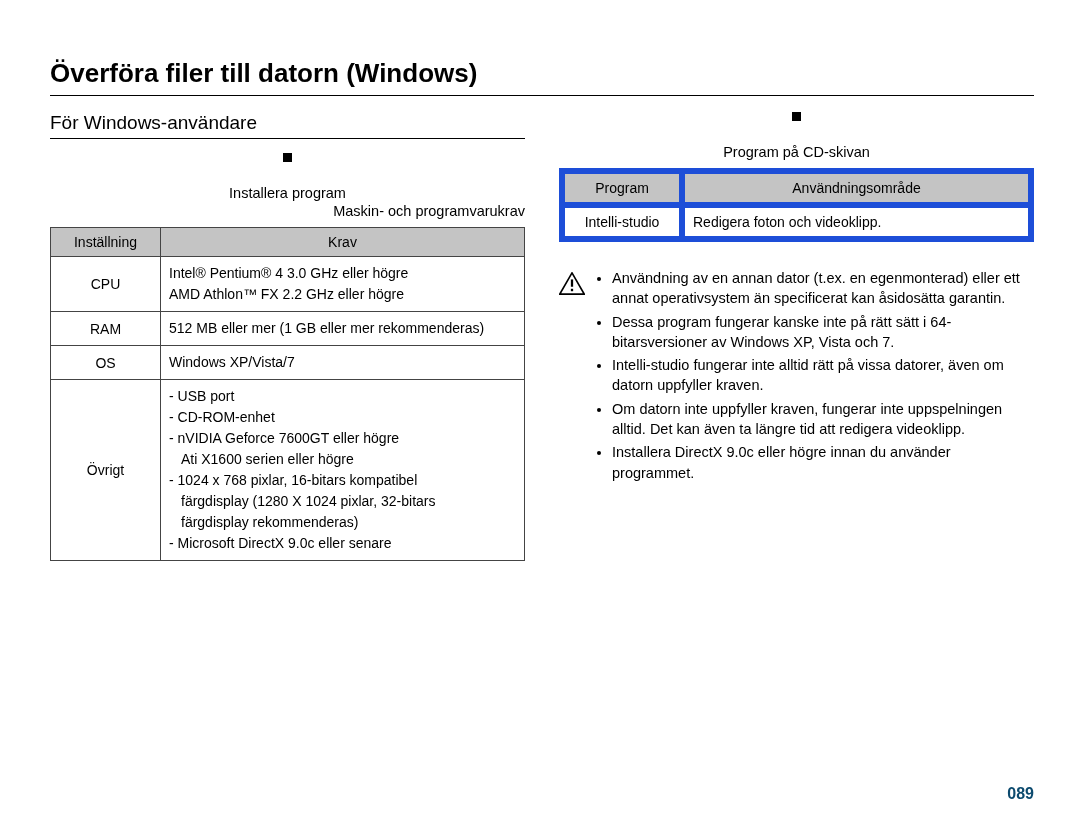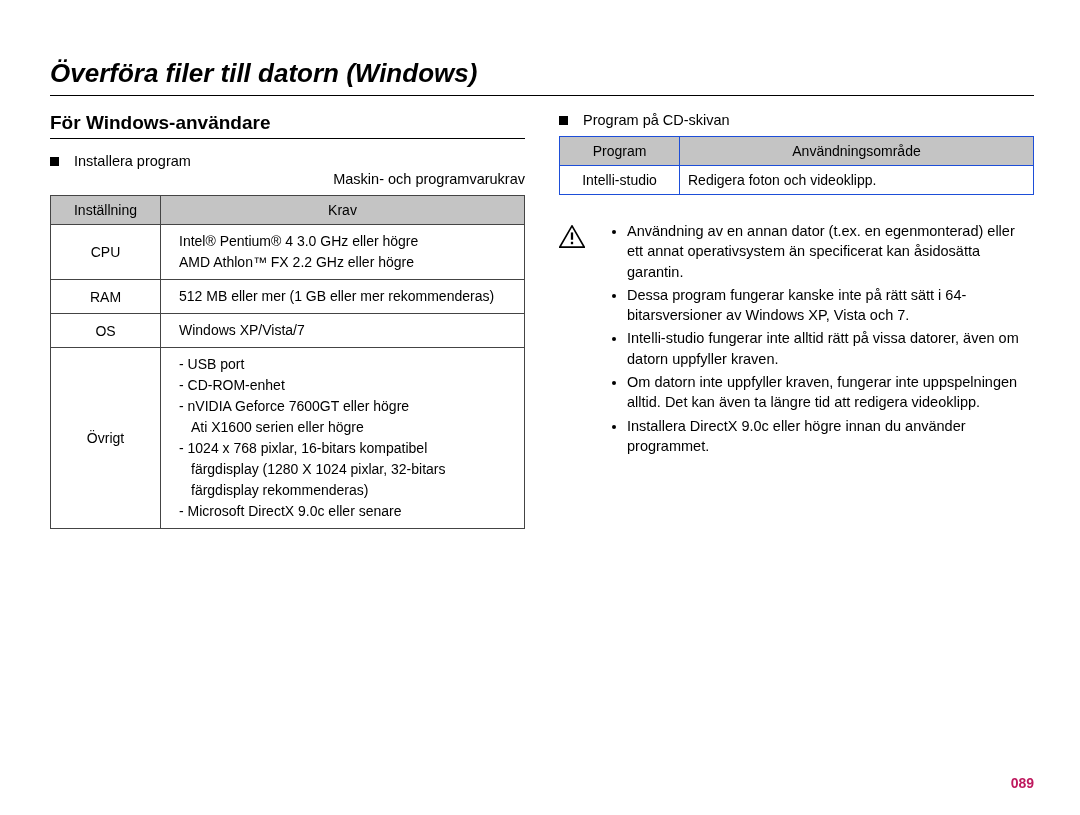--- a/index.html
+++ b/index.html
@@ -12,126 +12,126 @@
     position:relative;
   }
   .page {
     padding: 58px 46px 0 50px;
   }
   h1.page-title {
     font-size:26px;
     font-weight:bold;
     margin:0 0 6px 0;
     letter-spacing:0;
-    font-style:italic;
   }
   .title-rule {
     border:0; border-top:1.5px solid #000;
     margin:4px 0 16px 0;
   }
   .columns {
     display:flex;
     gap:34px;
   }
   .col {
     flex:1 1 50%;
     min-width:0;
   }
   h2.subheading {
     font-size:19px;
-    font-weight:bold;
+    font-weight:normal;
     margin:0 0 4px 0;
   }
   .sub-rule {
     border:0; border-top:1px solid #000;
     margin:2px 0 14px 0;
   }
   .intro {
     font-size:14.5px;
     margin:0 0 18px 0;
   }
   .block-heading {
     font-size:14.5px;
     margin:0 0 2px 0;
     display:flex;
     align-items:center;
-    gap:15px;
+    gap:23px;
+    flex-direction:column;
   }
   .square-bullet {
     display:inline-block;
     width:9px; height:9px;
     background:#000;
   }
   .block-sub {
     font-size:14.5px;
     margin:0 0 8px 18px;
     text-align:right;
   }
   table.spec {
     width:100%;
     border-collapse:collapse;
     font-size:14px;
   }
   table.spec th, table.spec td {
     border:1px solid #444;
-    padding:6px 18px;
+    padding:6px 8px;
     text-align:left;
     vertical-align:middle;
   }
   table.spec th {
     background:#c4c4c4;
     font-weight:normal;
     text-align:center;
   }
   table.spec td.label {
     text-align:center;
     width:110px;
   }
   .cell-lines { line-height:1.5; }
   .cell-lines .line { display:block; }
   .cell-lines .indent { padding-left:12px; display:block; }
 
   table.prog { width:100%; border-collapse:collapse; font-size:14px; }
   table.prog th, table.prog td {
-    border:1px solid #1d4ed8;
+    border:6px solid #1d4ed8;
     padding:6px 8px;
     text-align:left;
   }
   table.prog th {
     background:#c4c4c4;
     font-weight:normal;
     text-align:center;
   }
   table.prog td.pname { text-align:center; width:120px; }
 
   .warnbox {
     display:flex;
     align-items:flex-start;
-    gap:26px;
+    gap:11px;
     margin-top:26px;
     font-size:14.5px;
     line-height:1.4;
   }
   .warnbox ul {
     margin:0;
     padding-left:16px;
   }
   .warnbox li { margin-bottom:3px; }
   .warnicon {
     flex:0 0 auto;
     width:26px; height:23px;
     margin-top:4px;
   }
   .pagenum {
     position:absolute;
-    bottom:24px;
+    bottom:12px;
     right:46px;
-    font-size:14px;
+    font-size:16px;
     font-weight:bold;
-    color:#be185d;
+    color:#0c4a6e;
   }
 </style>
 </head>
 <body>
 
 <div class="page">
   <h1 class="page-title">Överföra filer till datorn (Windows)</h1>
   <hr class="title-rule">
 
   <div class="columns">

